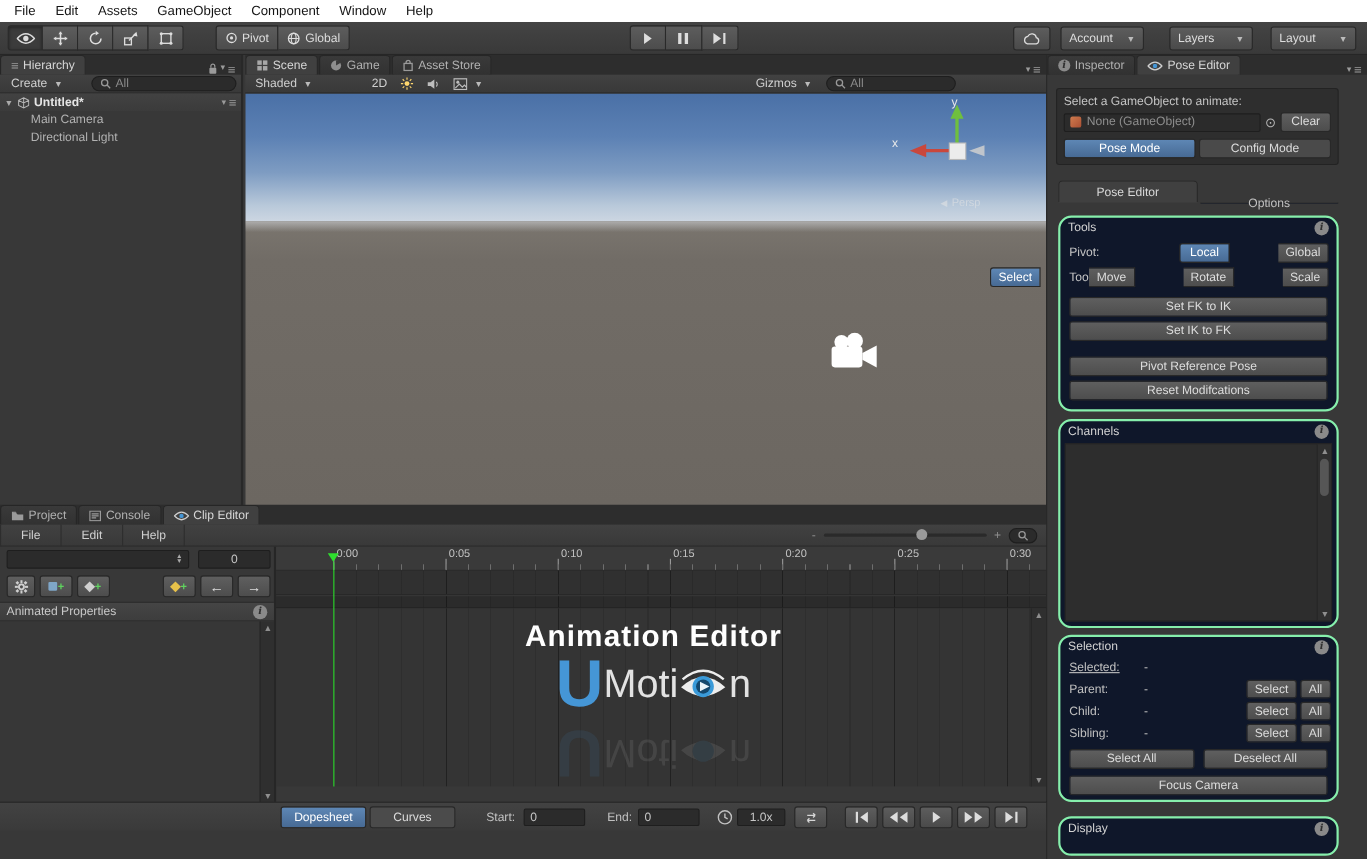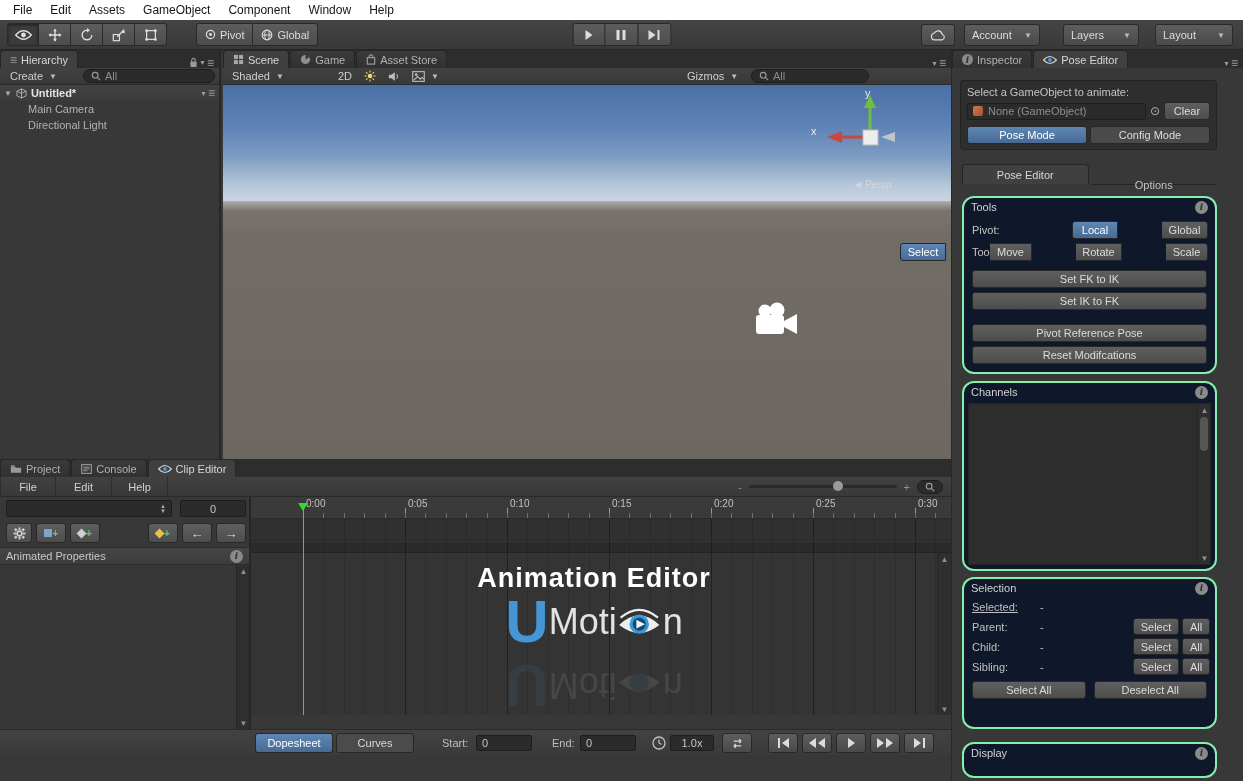--- a/index.html
+++ b/index.html
@@ -457,20 +457,21 @@
       <span class="abs" style="left:76px;top:82px;color:#c0c0c0;">-</span>
       <div class="abs" style="right:5px;top:79px;display:flex;gap:3px;">
         <div class="ubtn" style="width:46px;height:17px;">Select</div>
         <div class="ubtn" style="width:28px;height:17px;">All</div>
       </div>
 
       <div class="abs" style="left:8px;right:8px;top:102px;display:flex;gap:8px;">
         <div class="ubtn" style="flex:1;">Select All</div>
         <div class="ubtn" style="flex:1;">Deselect All</div>
       </div>
+      <div class="ubtn abs" style="left:8px;right:8px;top:126px;">Focus Camera</div>
     </div>
 
     <div class="group" style="left:10px;right:26px;top:692px;height:36px;">
       <div class="ghead">
         <span>Display</span>
         <span class="inf">i</span>
       </div>
     </div>
   </div>
 

